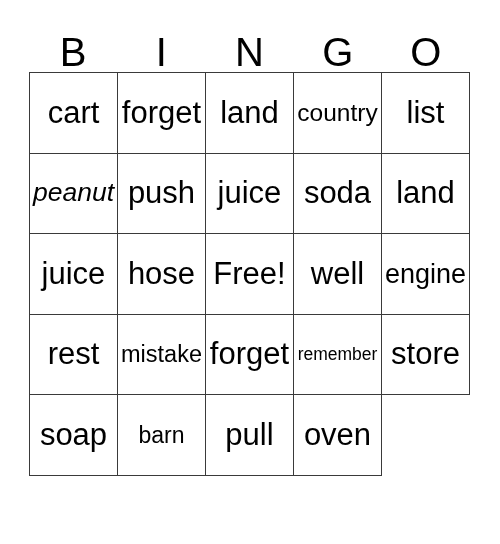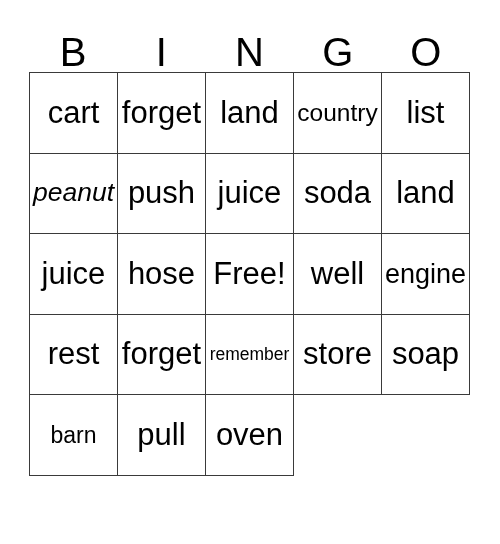--- a/index.html
+++ b/index.html
@@ -136,20 +136,23 @@
         <span class="cell-text" style="font-size: 31px;">well</span>
       </div>
     <div class="cell">
         <span class="cell-text" style="font-size: 27px;">engine</span>
       </div>
 
     <div class="cell">
         <span class="cell-text" style="font-size: 31px;">rest</span>
       </div>
     <div class="cell">
+        <span class="cell-text" style="font-size: 23.5px;">mistake</span>
+      </div>
+    <div class="cell">
         <span class="cell-text" style="font-size: 31px;">forget</span>
       </div>
     <div class="cell">
         <span class="cell-text" style="font-size: 17.5px;">remember</span>
       </div>
 
     <div class="cell">
         <span class="cell-text" style="font-size: 31px;">store</span>
       </div>
     <div class="cell">

